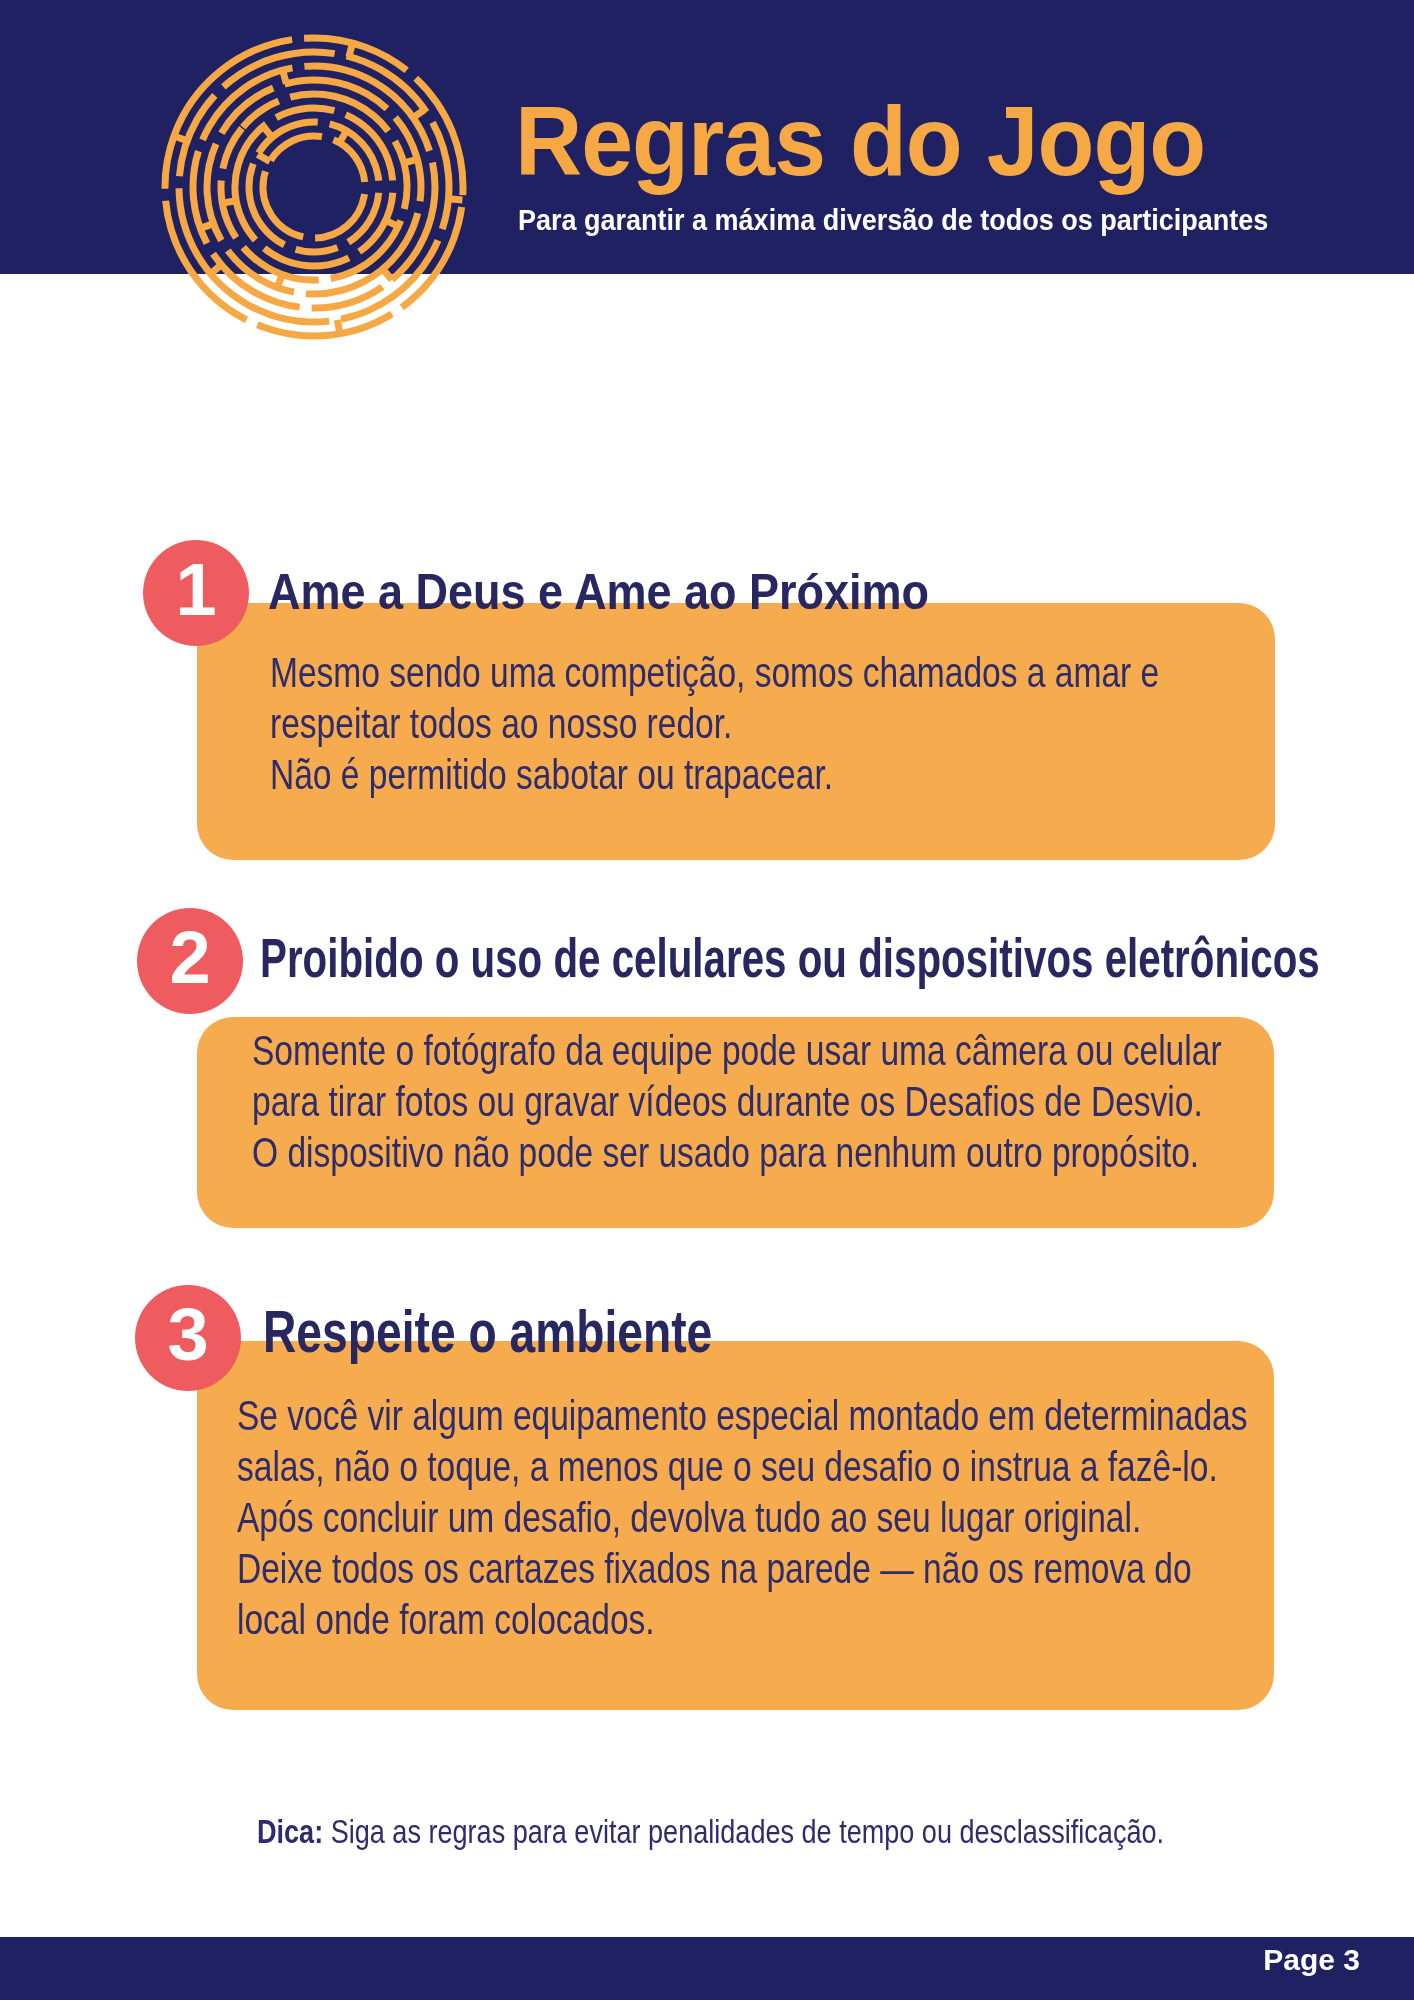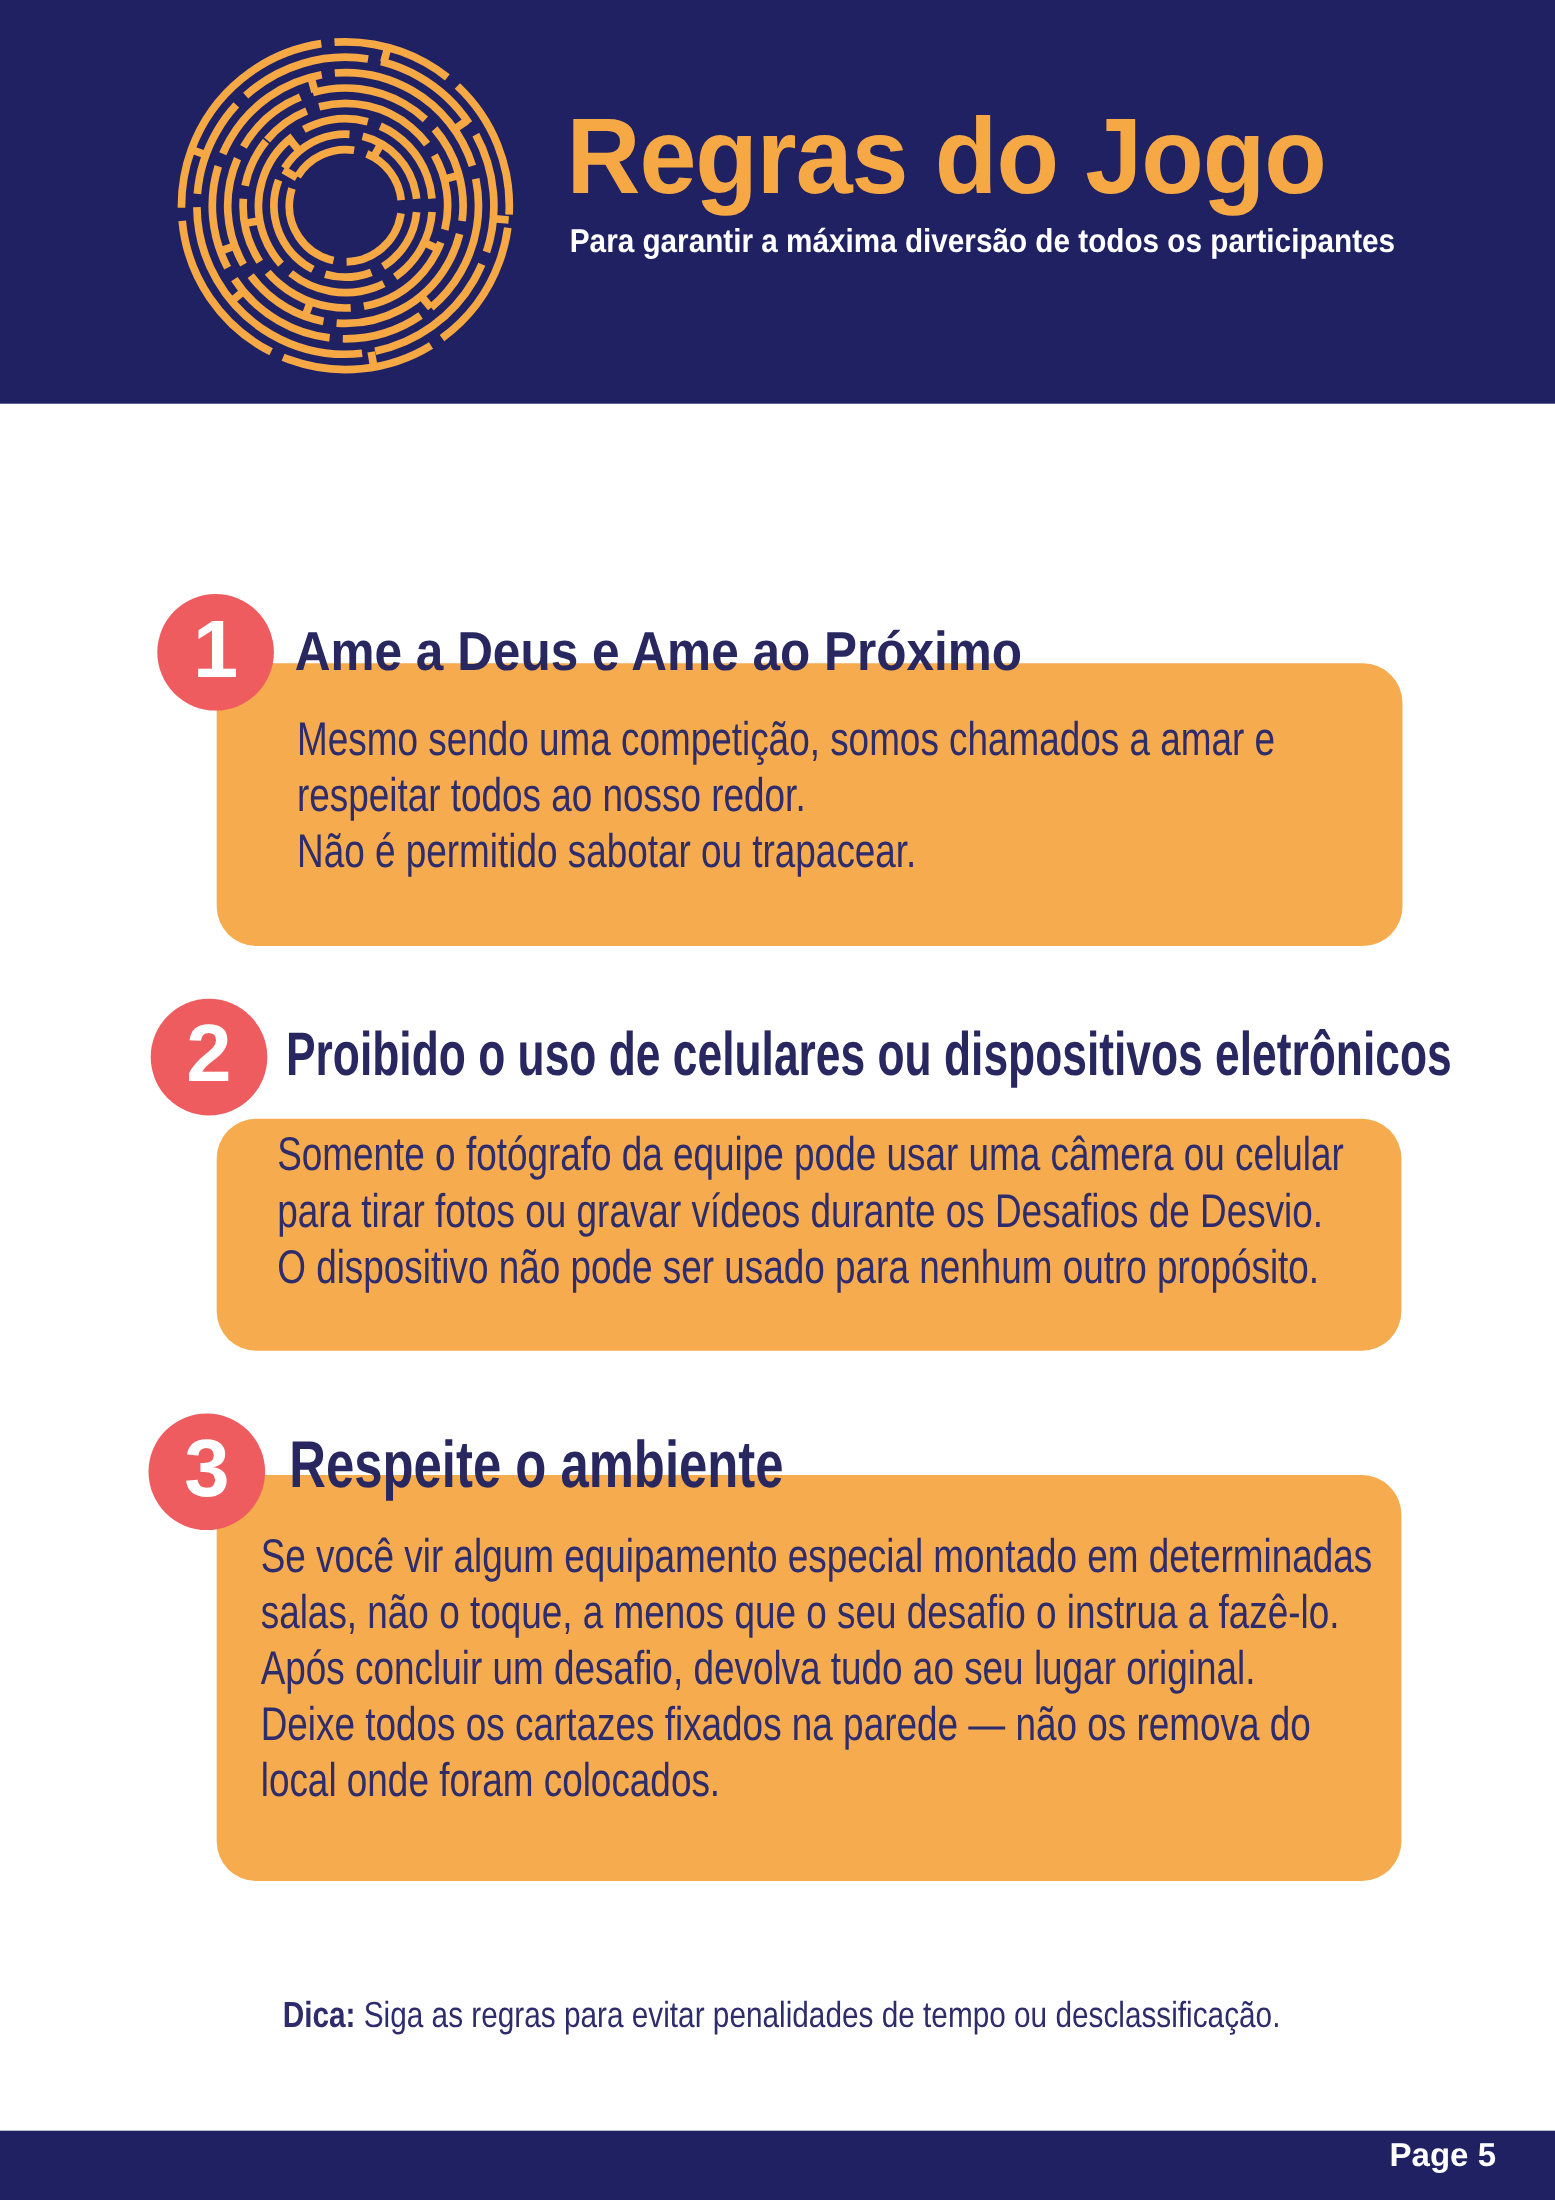--- a/index.html
+++ b/index.html
@@ -1,21 +1,21 @@
 <!DOCTYPE html>
 <html><head>
 <meta charset="utf-8">
 <style>
   html,body{margin:0;padding:0;background:#ffffff;}
   .page{
     position:relative;width:1414px;height:2000px;background:#ffffff;
     overflow:hidden;font-family:"Liberation Sans",sans-serif;
   }
   
-  .header{position:absolute;left:0;top:0;width:1414px;height:367px;background:#1F2163;}
+  .header{position:absolute;left:0;top:0;width:1414px;height:274px;background:#1F2163;}
   .logo{position:absolute;left:154px;top:27px;width:320px;height:320px;}
   .title{
     position:absolute;left:515px;top:92px;font-size:98px;font-weight:bold;
     color:#F5A843;line-height:1;white-space:nowrap;
     transform:scaleX(.95);transform-origin:0 0;letter-spacing:-1px;
   }
   .subtitle{
     position:absolute;left:518px;top:205px;font-size:30px;font-weight:bold;
     color:#ffffff;line-height:1;white-space:nowrap;
     transform:scaleX(.90);transform-origin:0 0;
@@ -131,16 +131,16 @@
     <div>Após concluir um desafio, devolva tudo ao seu lugar original.</div>
     <div>Deixe todos os cartazes fixados na parede — não os remova do</div>
     <div>local onde foram colocados.</div>
   </div>
 
   <div class="tip">
     <b>Dica:</b><span> Siga as regras para evitar penalidades de tempo ou desclassificação.</span>
   </div>
 
   <div class="footer">
-    <div class="footer-page">Page 5</div>
+    <div class="footer-page">Page 3</div>
   </div>
 
 </div>
 
 </body></html>

